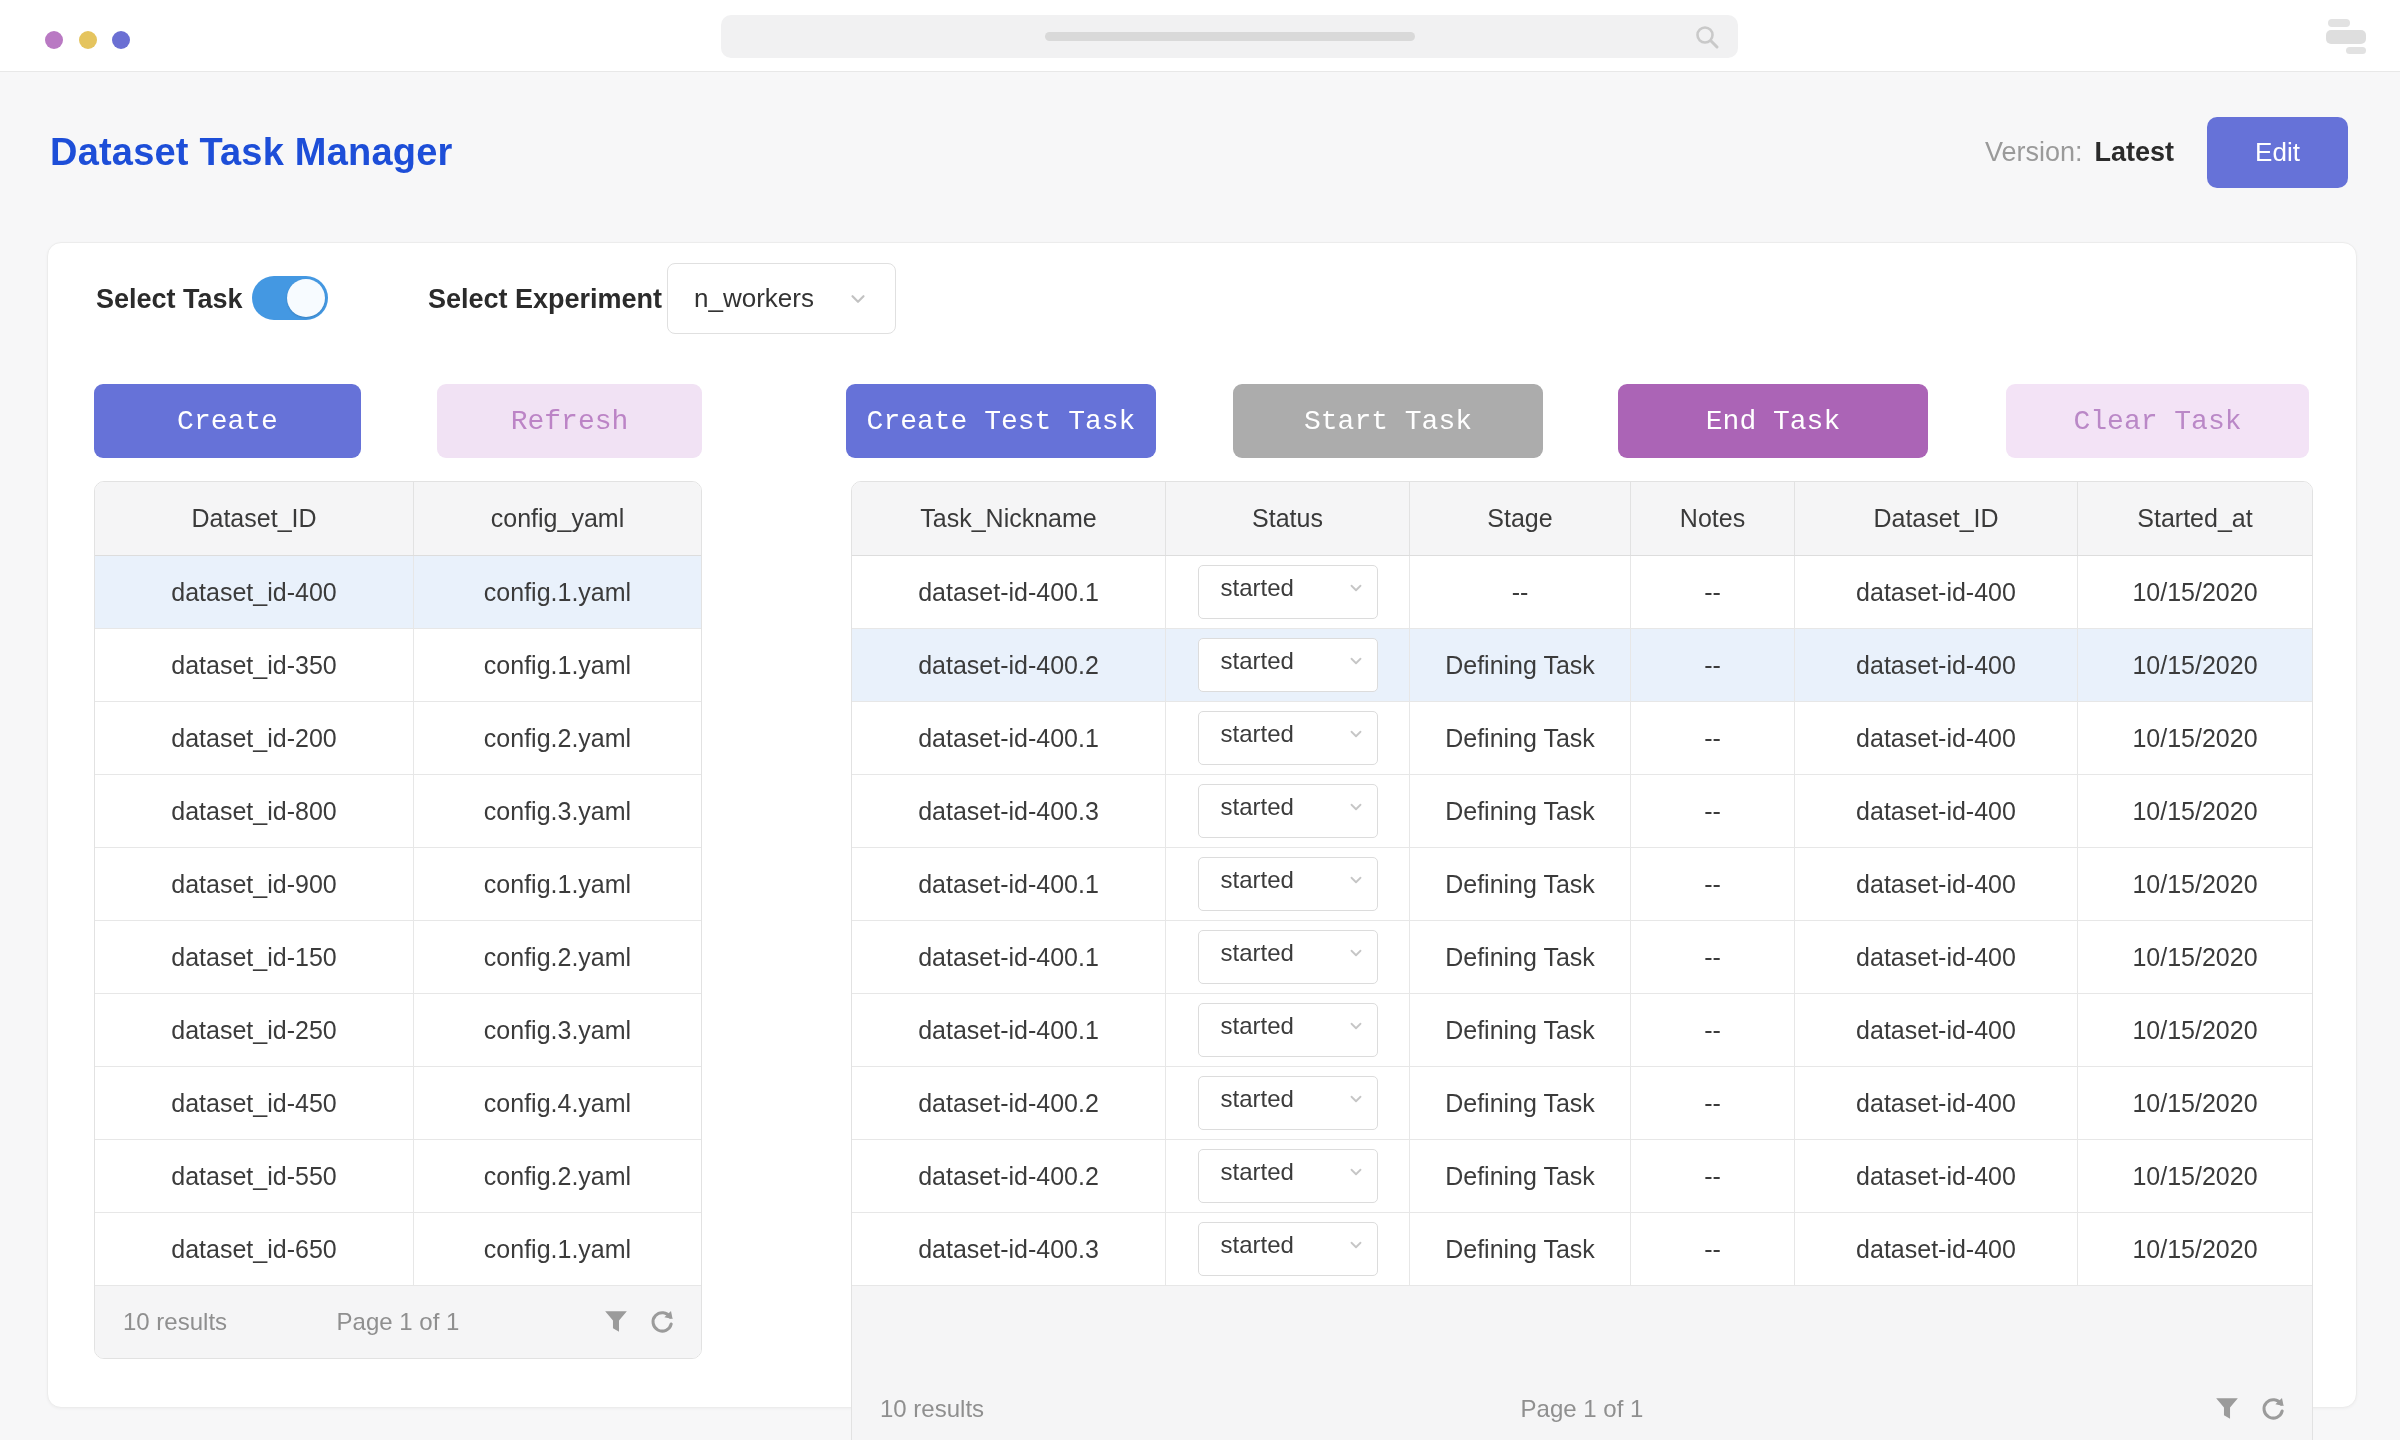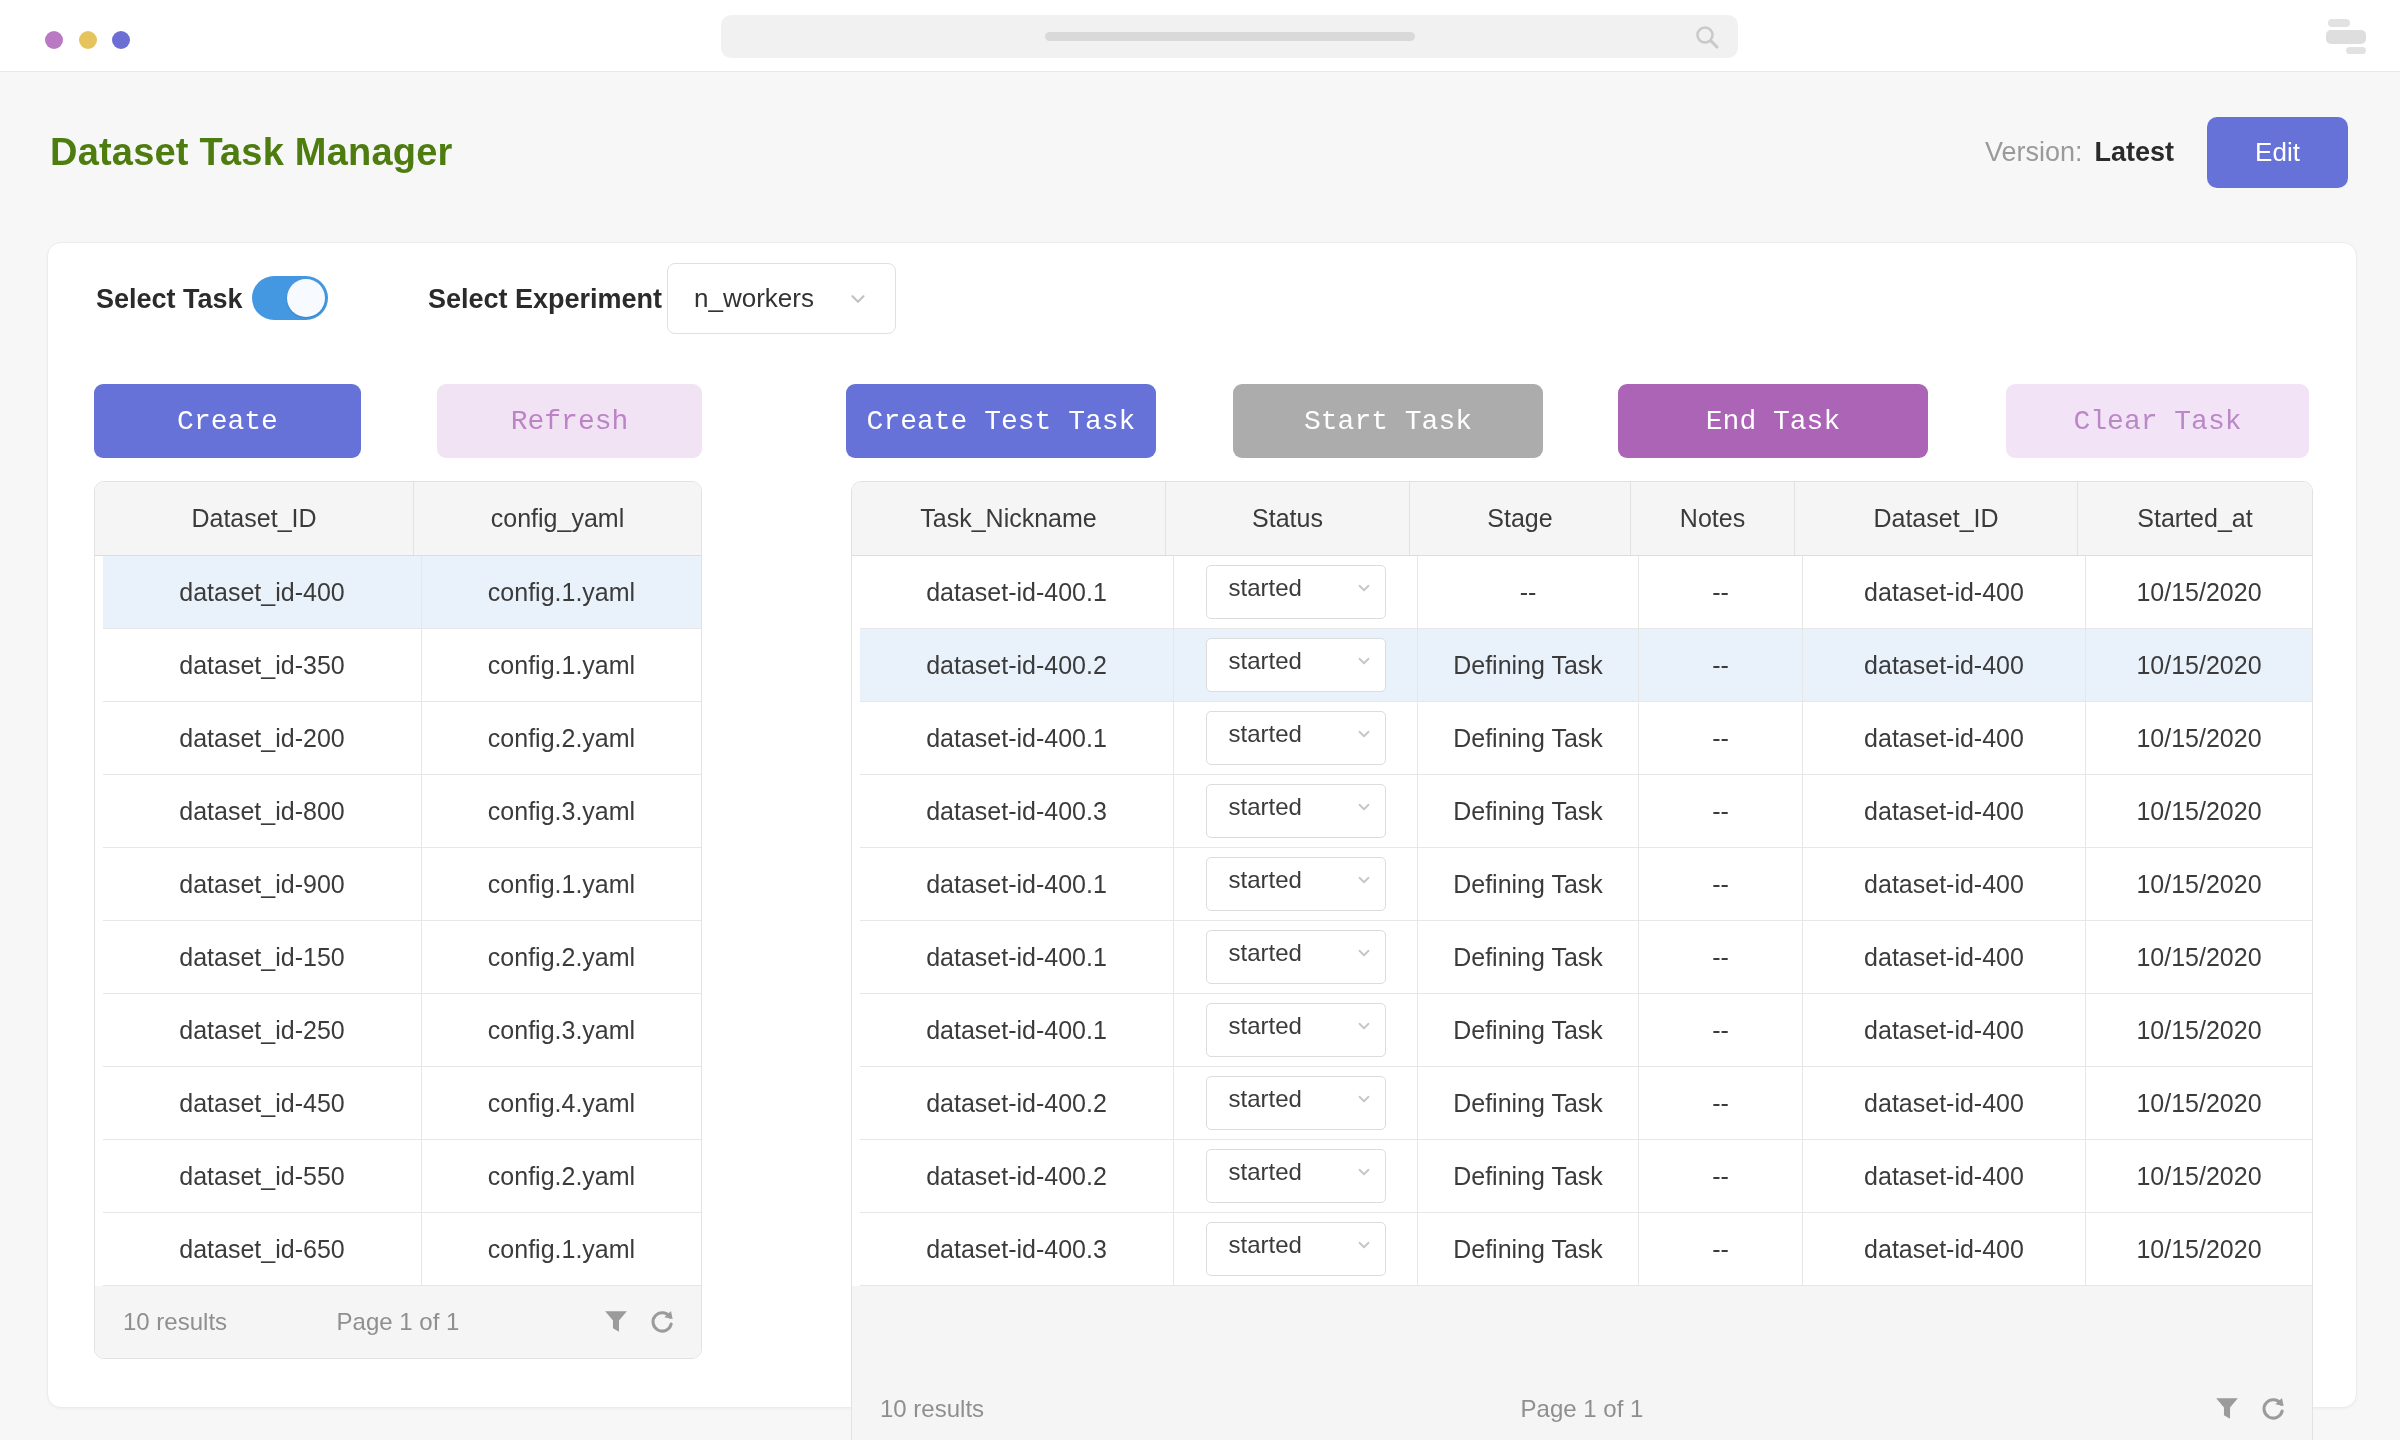--- a/index.html
+++ b/index.html
@@ -15,21 +15,21 @@
   .dot3 { left:112px; background:#6b6fd3; }
   .searchbar { position:absolute; left:721px; top:15px; width:1017px; height:43px; background:#f1f1f2; border-radius:10px; }
   .search-skeleton { position:absolute; left:324px; top:17px; width:370px; height:9px; border-radius:4.5px; background:#d9d9d9; }
   .search-icon { position:absolute; right:16px; top:7px; width:30px; height:30px; }
   .menu-icon { position:absolute; right:34px; top:18px; width:40px; height:36px; }
   .menu-icon .b1 { position:absolute; left:2px;  top:1px;  width:22px; height:8px;  border-radius:4px; background:#e2e2e2; }
   .menu-icon .b2 { position:absolute; left:0px;  top:12px; width:40px; height:14px; border-radius:5px; background:#dedede; }
   .menu-icon .b3 { position:absolute; left:20px; top:29px; width:20px; height:7px;  border-radius:3.5px; background:#e2e2e2; }
 
   
-  .page-title { position:absolute; left:50px; top:131px; font-size:38px; font-weight:600; color:#4d7c0f; letter-spacing:0.2px; }
+  .page-title { position:absolute; left:50px; top:131px; font-size:38px; font-weight:600; color:#1d4ed8; letter-spacing:0.2px; }
   .version-wrap { position:absolute; left:1985px; top:117px; height:71px; display:flex; align-items:center; gap:12px; font-size:27px; }
   .version-label { color:#9a9a9a; }
   .version-value { color:#2b2b2b; font-weight:600; }
   .edit-btn { position:absolute; left:2207px; top:117px; width:141px; height:71px; background:#6672d8; border-radius:10px; border:none;
               color:#ffffff; font-size:26px; font-family:inherit; display:flex; align-items:center; justify-content:center; cursor:pointer; }
 
   
   .card { position:absolute; left:47px; top:242px; width:2310px; height:1166px; background:#ffffff; border:1px solid #ececec;
           border-radius:14px; box-shadow:0 1px 3px rgba(0,0,0,0.04); }
 
@@ -53,21 +53,21 @@
   
   .tbl { position:absolute; top:238px; background:#fff; border:1px solid #e2e2e2; border-radius:10px; overflow:hidden;
          display:flex; flex-direction:column; }
   .tbl-left  { left:46px;  width:608px;  height:878px; }
   .tbl-right { left:803px; width:1462px; height:1052px; }
   .thead { height:74px; flex:0 0 74px; background:#f5f5f6; display:grid; border-bottom:1px solid #dddddd; }
   .th { display:flex; align-items:center; justify-content:center; font-size:25px; color:#3a3a3a; border-left:1px solid #e2e2e2; }
   .th:first-child { border-left:none; }
   .grid-left  { grid-template-columns:318px 1fr; }
   .grid-right { grid-template-columns:313px 244px 221px 164px 283px 1fr; }
-  .trow { height:73px; flex:0 0 73px; display:grid; border-bottom:1px solid #e7e7e7; background:#fff; cursor:pointer;margin-left:8px; }
+  .trow { height:73px; flex:0 0 73px; display:grid; border-bottom:1px solid #e7e7e7; background:#fff; cursor:pointer; }
   .trow.hl { background:#e9f1fb; }
   .cell { display:flex; align-items:center; justify-content:center; font-size:25px; color:#3b3b3b; border-left:1px solid #e7e7e7; overflow:hidden; }
   .cell:first-child { border-left:none; }
   .status-select { width:180px; height:54px; background:#ffffff; border:1px solid #dcdcdc; border-radius:5px;
                    display:flex; align-items:center; justify-content:space-between; padding:0 12px 8px 22px; font-size:24px; color:#3b3b3b; cursor:pointer;gap:39px; }
   .tfoot { flex:1; background:#f5f5f6; position:relative; display:flex; align-items:center; justify-content:center;
            font-size:24px; color:#8f8f8f; }
   .foot-results { position:absolute; left:28px; }
   .foot-icons { position:absolute; right:26px; display:flex; gap:20px; }
   .foot-icons svg { display:block; cursor:pointer; }

